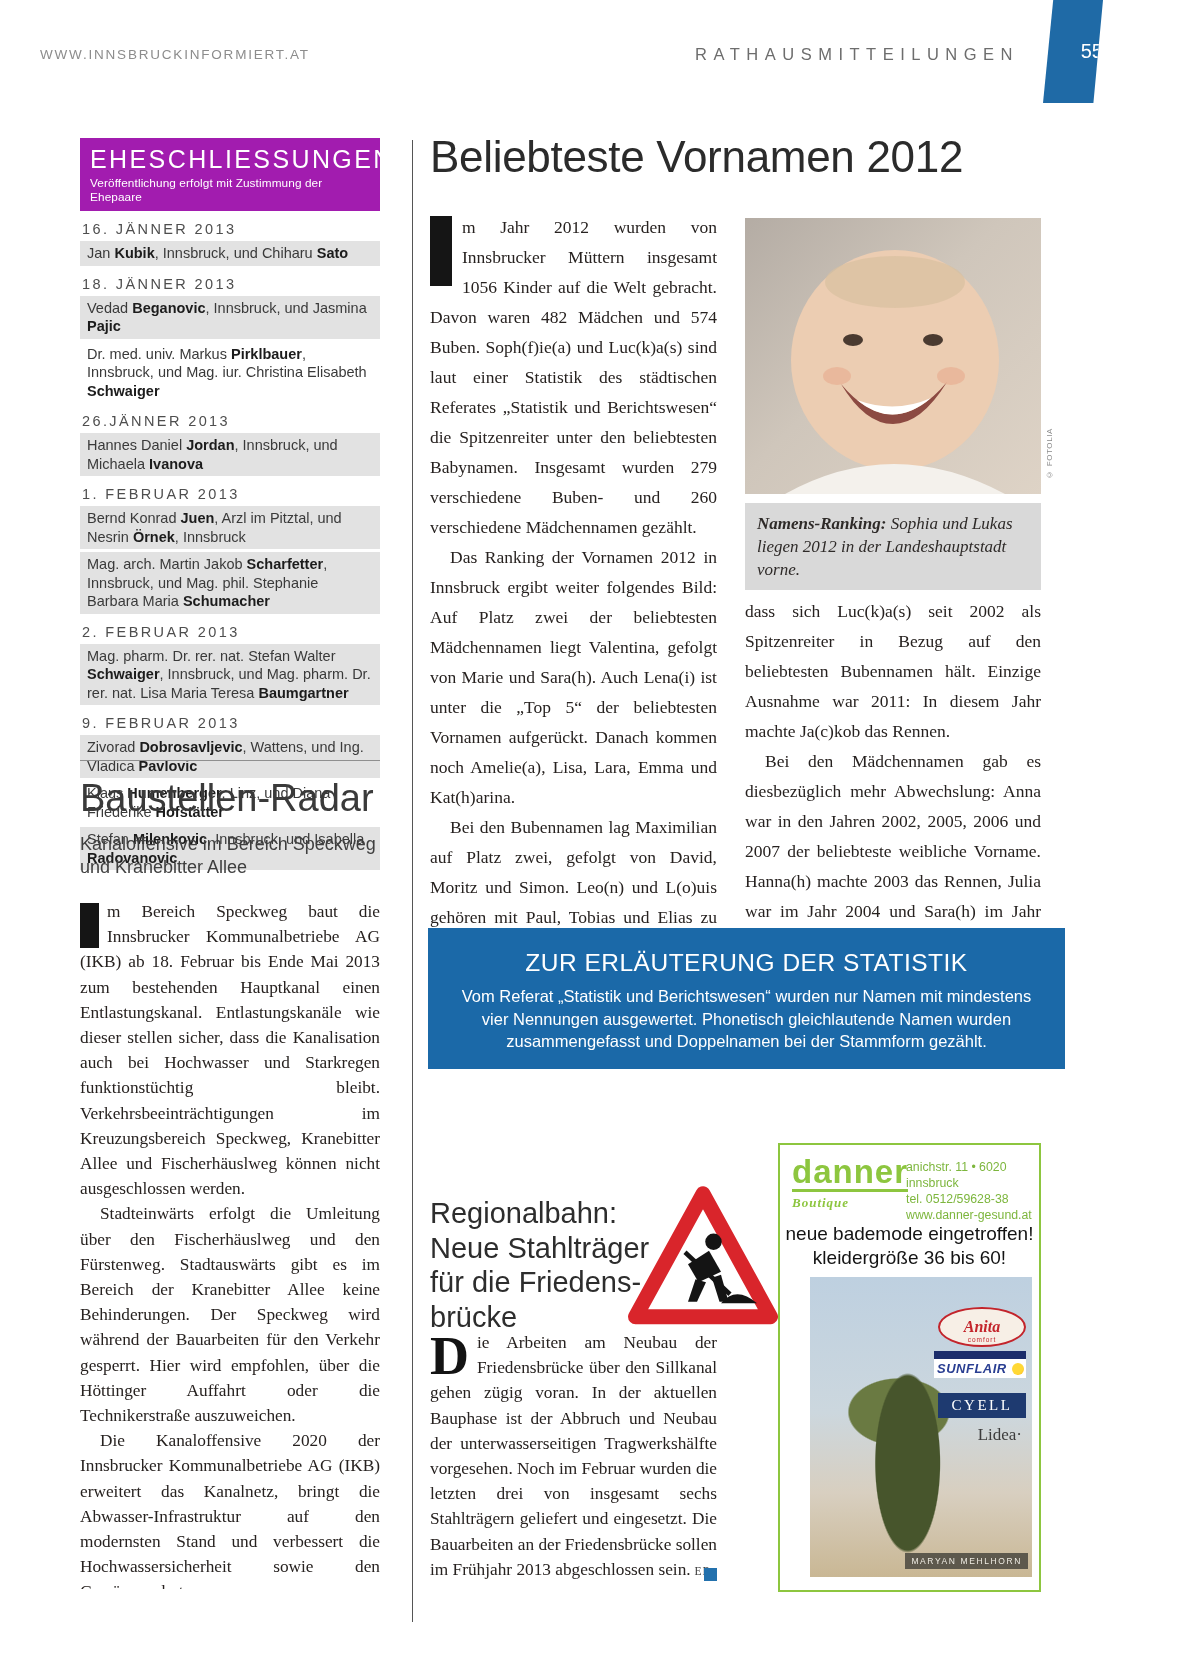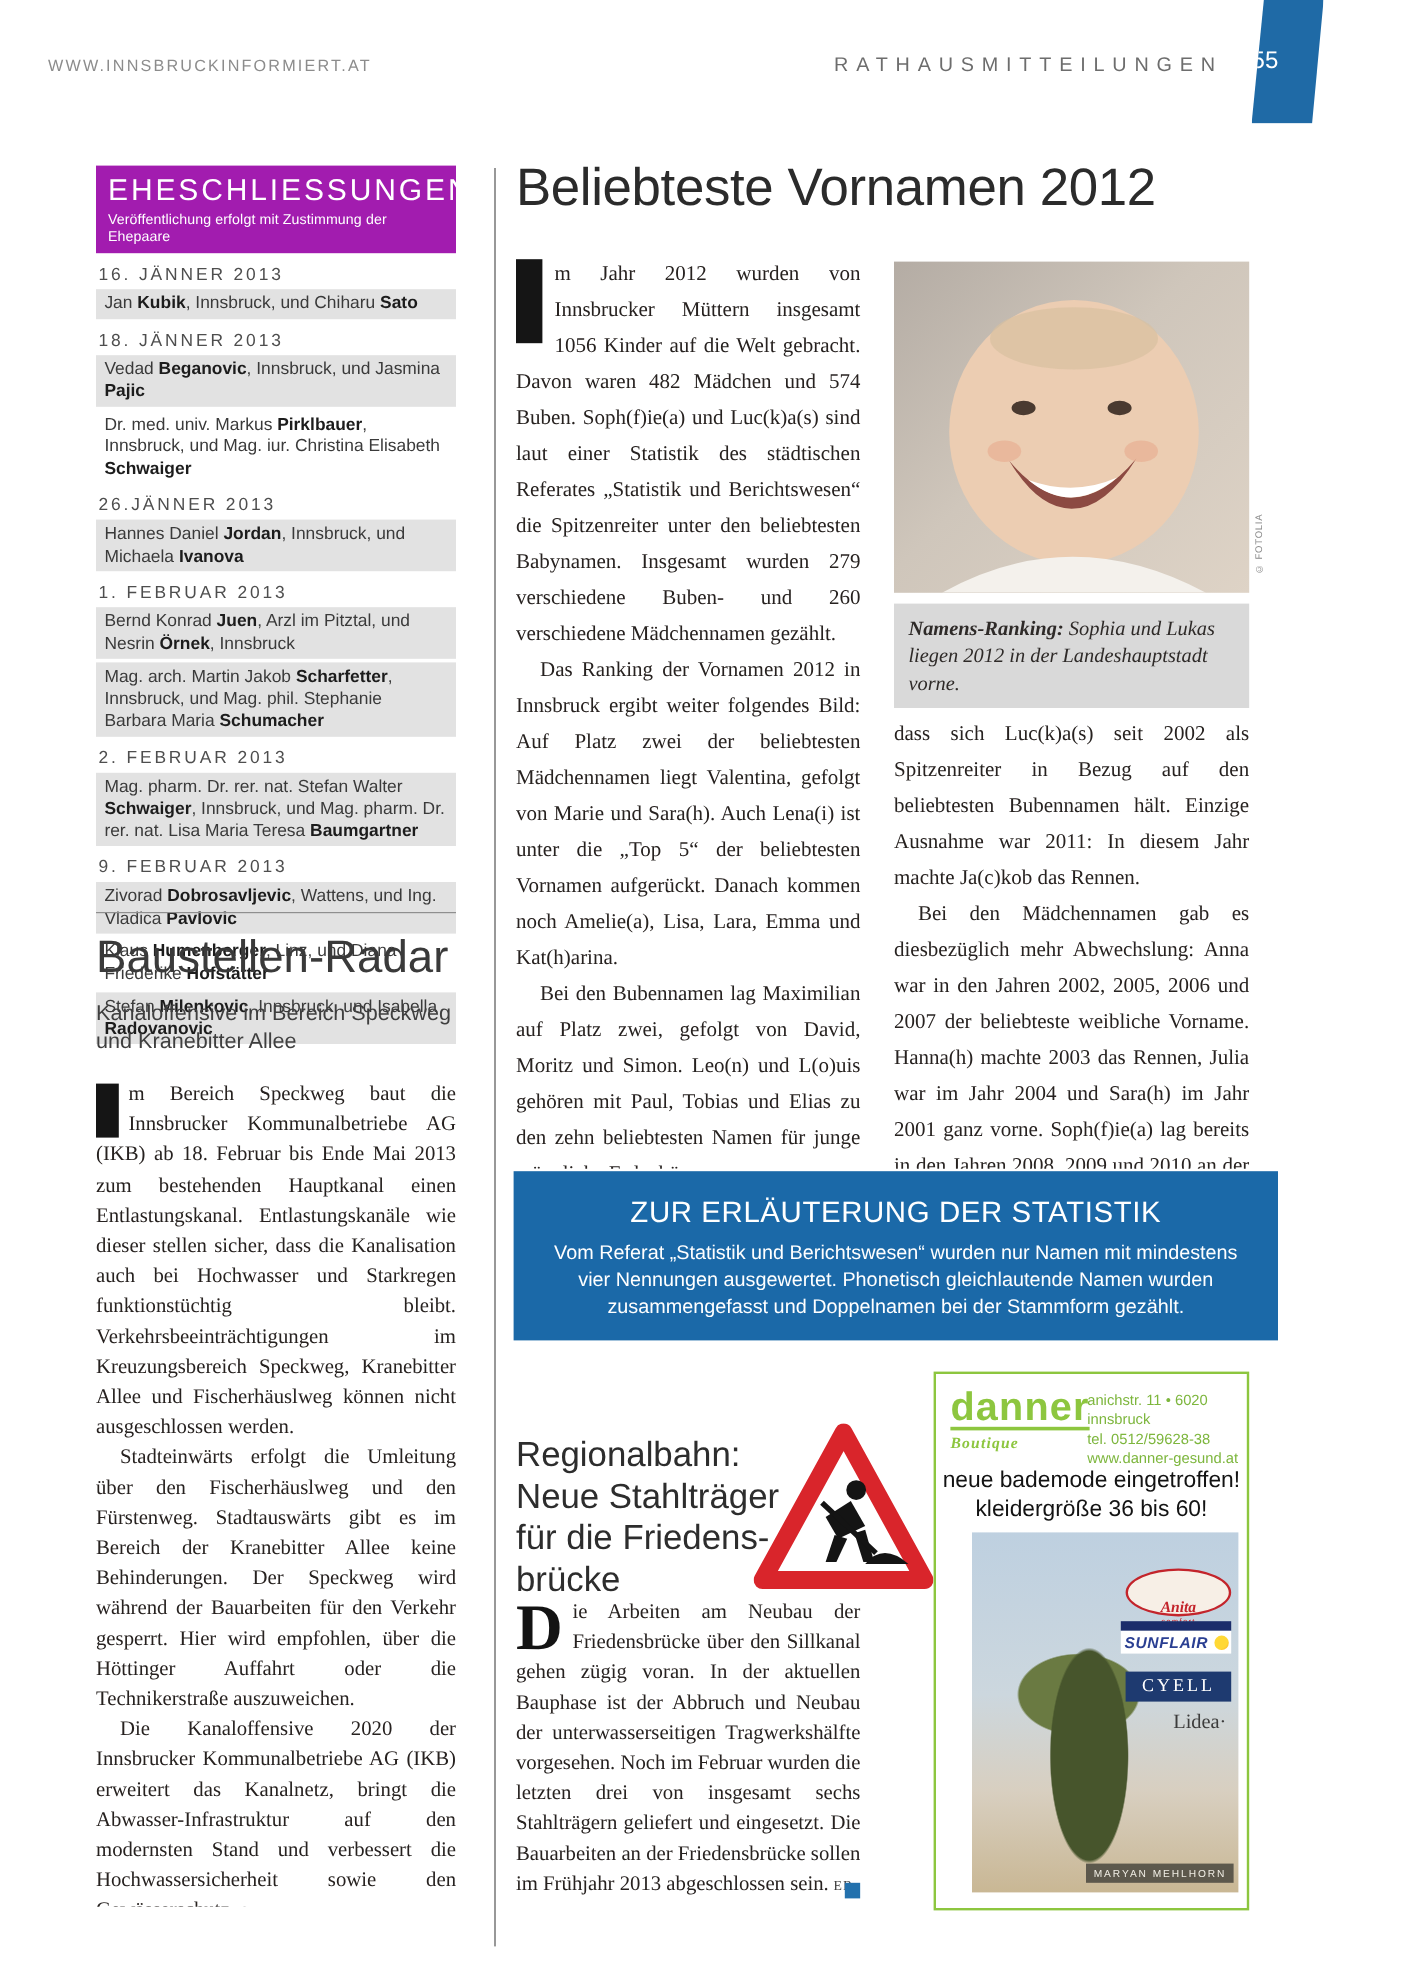--- a/index.html
+++ b/index.html
@@ -5,21 +5,21 @@
   html,body{margin:0;padding:0;background:#fff;}
   .page{position:relative;width:1181px;height:1654px;background:#fff;overflow:hidden;
         font-family:"Liberation Sans","DejaVu Sans",sans-serif;color:#2c2c2c;margin:0 auto;}
   .abs{position:absolute;}
 
   
   .hdr-url{left:40px;top:47px;font-size:13.5px;letter-spacing:1.8px;color:#8c8c8c;}
   .hdr-section{right:162px;top:45px;font-size:16.5px;letter-spacing:6.5px;color:#6d6d6d;}
   .hdr-pagebox{left:1043px;top:0;width:60px;height:103px;background:#1f6aa6;
                clip-path:polygon(17% 0,100% 0,84% 100%,0 100%);}
-  .hdr-pagenum{display:block;text-align:left;margin-top:40px;color:#fff;font-size:20px;}
+  .hdr-pagenum{display:block;text-align:right;margin-top:40px;color:#fff;font-size:20px;}
 
   
   .marriages{left:80px;top:138px;width:300px;}
   .mar-header{background:#a21caf;color:#fff;padding:8px 10px 7px;}
   .mar-title{font-size:25px;letter-spacing:2.4px;line-height:27px;}
   .mar-sub{font-size:11.8px;margin-top:3px;letter-spacing:0.1px;}
   .mar-list{margin-top:3px;}
   .m-date{font-size:14.5px;letter-spacing:2.4px;color:#4e4e4e;padding:7px 2px 4px;}
   .m-entry{font-size:14.5px;line-height:18.5px;color:#3a3a3a;padding:3px 7px;margin-bottom:3px;}
   .m-entry.gray{background:#e2e2e2;}
@@ -57,21 +57,21 @@
   .photo{left:745px;top:218px;width:296px;height:276px;overflow:hidden;
          background:linear-gradient(135deg,#b4aca4 0%,#cfc6bb 45%,#ded3c6 100%);}
   .photo-credit{left:1045px;top:428px;writing-mode:vertical-rl;transform:rotate(180deg);
                 font-size:8px;letter-spacing:0.6px;color:#8a8a8a;}
   .caption{left:745px;top:503px;width:272px;background:#d9d9d9;padding:9px 12px;
            font-family:"Liberation Serif","DejaVu Serif",serif;font-style:italic;
            font-size:17px;line-height:23px;color:#2e2a28;}
   .caption b{font-style:italic;}
 
   
-  .statsbox{left:428px;top:976px;width:637px;height:141px;background:#1b69a8;color:#fff;text-align:center;}
+  .statsbox{left:428px;top:928px;width:637px;height:141px;background:#1b69a8;color:#fff;text-align:center;}
   .stats-head{font-size:24.5px;letter-spacing:0.5px;margin-top:21px;font-weight:normal;}
   .stats-body{font-size:16.5px;line-height:22.5px;width:592px;margin:8px auto 0;}
 
   
   .reg-head{left:430px;top:1196px;width:300px;font-size:29px;line-height:34.5px;color:#2d2d2d;white-space:pre-line;}
   .warnsign{left:628px;top:1186px;width:150px;height:140px;}
   .reg-body{left:430px;top:1330px;width:287px;height:290px;overflow:hidden;}
 
   
   .ad{left:778px;top:1143px;width:259px;height:445px;border:2px solid #8dc63f;background:#fff;}
@@ -83,21 +83,21 @@
   .ad-contact{position:absolute;left:126px;top:14px;font-size:12.3px;line-height:16px;color:#7db63d;}
   .ad-h1{position:absolute;left:0;top:78px;width:100%;text-align:center;font-size:19px;color:#131313;}
   .ad-h2{position:absolute;left:0;top:102px;width:100%;text-align:center;font-size:19px;color:#131313;}
   .ad-photo{position:absolute;left:30px;top:132px;width:222px;height:300px;overflow:hidden;
             background:
               radial-gradient(ellipse 55px 150px at 44% 62%, #47552c 0 58%, rgba(71,85,44,0) 60%),
               radial-gradient(ellipse 90px 60px at 40% 45%, #6a7a42 0 55%, rgba(106,122,66,0) 57%),
               linear-gradient(180deg,#bed0e0 0%,#ccd7de 45%,#d8cfc0 72%,#c9b794 100%);}
   .logo-anita{position:absolute;right:6px;top:30px;width:84px;height:36px;background:#f7efe6;
               border:2px solid #c3242b;border-radius:50%;text-align:center;color:#c3242b;}
-  .anita-name{font-family:"Liberation Serif","DejaVu Serif",serif;font-style:italic;font-weight:bold;font-size:13px;line-height:20px;margin-top:20px;}
+  .anita-name{font-family:"Liberation Serif","DejaVu Serif",serif;font-style:italic;font-weight:bold;font-size:16px;line-height:20px;margin-top:8px;}
   .anita-sub{font-size:6.5px;line-height:6px;letter-spacing:1px;}
   .logo-sunflair{position:absolute;right:6px;top:74px;width:92px;}
   .sunflair-bar{height:8px;background:#1b2d6b;}
   .sunflair-text{background:#fff;color:#2a3f92;font-weight:bold;font-style:italic;font-size:13px;
                  letter-spacing:0.5px;padding:2px 3px;position:relative;}
   .sunflair-sun{position:absolute;right:2px;top:4px;width:12px;height:12px;border-radius:50%;
                 background:radial-gradient(circle at 35% 35%,#ffd835 0 60%,#f9a825);}
   .logo-cyell{position:absolute;right:6px;top:116px;width:88px;height:25px;background:#1e3a70;color:#fff;
               font-family:"Liberation Serif","DejaVu Serif",serif;font-size:15px;letter-spacing:2.5px;
               text-align:center;line-height:25px;}

